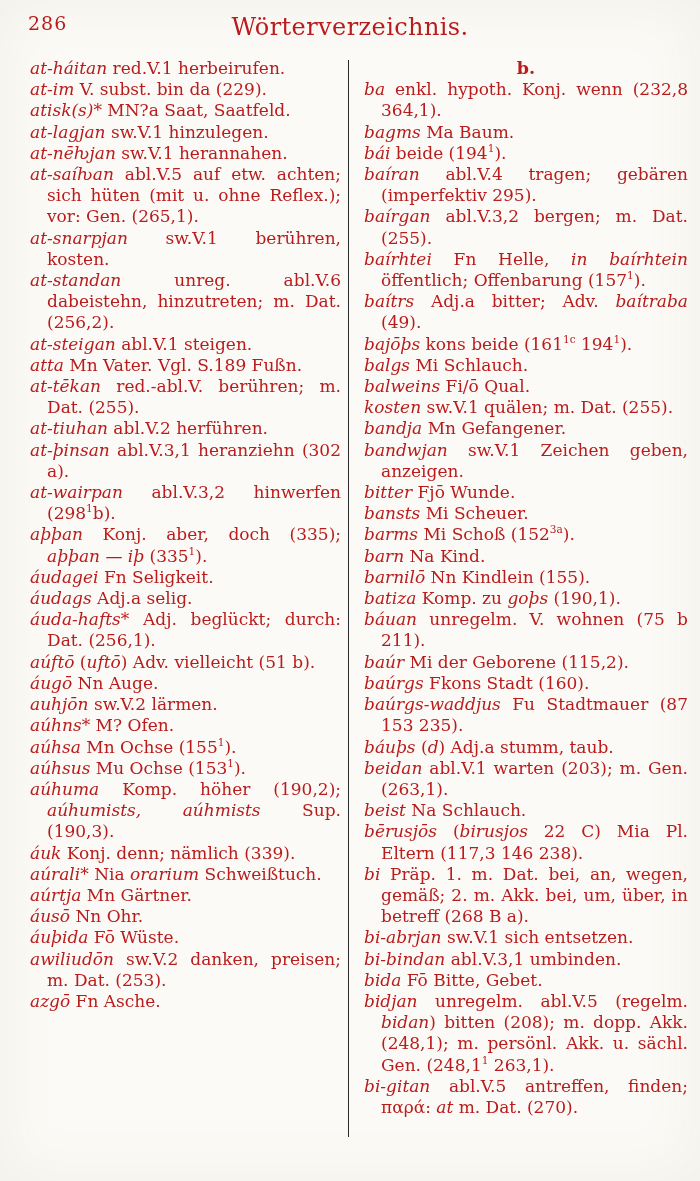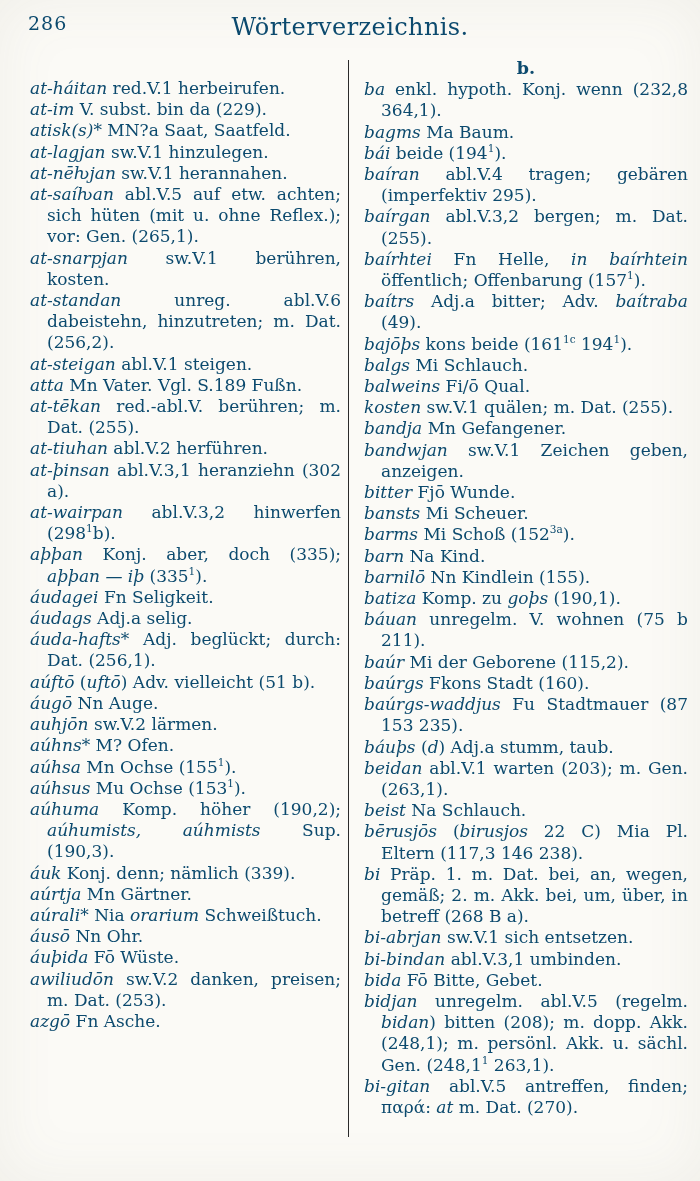--- a/index.html
+++ b/index.html
@@ -6,21 +6,21 @@
     margin: 0;
     padding: 0;
     background: #e8e6e0;
   }
   .page {
     position: relative;
     width: 700px;
     height: 1181px;
     margin: 0;
     background: #fbfaf6;
-    color: #0c4a6e;
+    color: #b91c1c;
     font-family: "DejaVu Serif", "Liberation Serif", serif;
     overflow: hidden;
     box-shadow: inset 0 0 60px rgba(120,110,90,0.08);
   }
   .page-header {
     position: absolute;
     top: 12px;
     left: 0;
     width: 100%;
     height: 30px;
@@ -41,21 +41,21 @@
     font-size: 24px;
     letter-spacing: 0.4px;
   }
   .column {
     position: absolute;
     top: 58px;
     font-size: 17px;
     line-height: 21.2px;
     text-align: justify;
   }
-  .col-left  { left: 30px;  width: 311px; margin-top: 20px; }
+  .col-left  { left: 30px;  width: 311px; }
   .col-right { left: 364px; width: 324px; }
   .divider {
     position: absolute;
     left: 348px;
     top: 60px;
     width: 1px;
     height: 1077px;
     background: #2a2a2a;
   }
   .section-header {
@@ -109,22 +109,22 @@
       <p class="entry"><span class="run-i">áudags</span><span class="run-r"> Adj.a selig.</span></p>
       <p class="entry"><span class="run-i">áuda-hafts*</span><span class="run-r"> Adj. beglückt; durch: Dat. (256,1).</span></p>
       <p class="entry"><span class="run-i">aúftō</span><span class="run-r"> (</span><span class="run-i">uftō</span><span class="run-r">) Adv. vielleicht (51 b).</span></p>
       <p class="entry"><span class="run-i">áugō</span><span class="run-r"> Nn Auge.</span></p>
       <p class="entry"><span class="run-i">auhjōn</span><span class="run-r"> sw.V.2 lärmen.</span></p>
       <p class="entry"><span class="run-i">aúhns*</span><span class="run-r"> M? Ofen.</span></p>
       <p class="entry"><span class="run-i">aúhsa</span><span class="run-r"> Mn Ochse (155</span><sup class="run-s">1</sup><span class="run-r">).</span></p>
       <p class="entry"><span class="run-i">aúhsus</span><span class="run-r"> Mu Ochse (153</span><sup class="run-s">1</sup><span class="run-r">).</span></p>
       <p class="entry"><span class="run-i">aúhuma</span><span class="run-r"> Komp. höher (190,2); </span><span class="run-i">aúhumists, aúhmists</span><span class="run-r"> Sup. (190,3).</span></p>
       <p class="entry"><span class="run-i">áuk</span><span class="run-r"> Konj. denn; nämlich (339).</span></p>
+      <p class="entry"><span class="run-i">aúrali*</span><span class="run-r"> Nia </span><span class="run-i">orarium</span><span class="run-r"> Schweißtuch.</span></p>
       <p class="entry"><span class="run-i">aúrtja</span><span class="run-r"> Mn Gärtner.</span></p>
-      <p class="entry"><span class="run-i">aúrali*</span><span class="run-r"> Nia </span><span class="run-i">orarium</span><span class="run-r"> Schweißtuch.</span></p>
       <p class="entry"><span class="run-i">áusō</span><span class="run-r"> Nn Ohr.</span></p>
       <p class="entry"><span class="run-i">áuþida</span><span class="run-r"> Fō Wüste.</span></p>
       <p class="entry"><span class="run-i">awiliudōn</span><span class="run-r"> sw.V.2 danken, preisen; m. Dat. (253).</span></p>
       <p class="entry"><span class="run-i">azgō</span><span class="run-r"> Fn Asche.</span></p>
     </div>
 
   <div class="column col-right">
     <p class="section-header">b.</p>
   <p class="entry"><span class="run-i">ba</span><span class="run-r"> enkl. hypoth. Konj. wenn (232,8 364,1).</span></p>
       <p class="entry"><span class="run-i">bagms</span><span class="run-r"> Ma Baum.</span></p>

